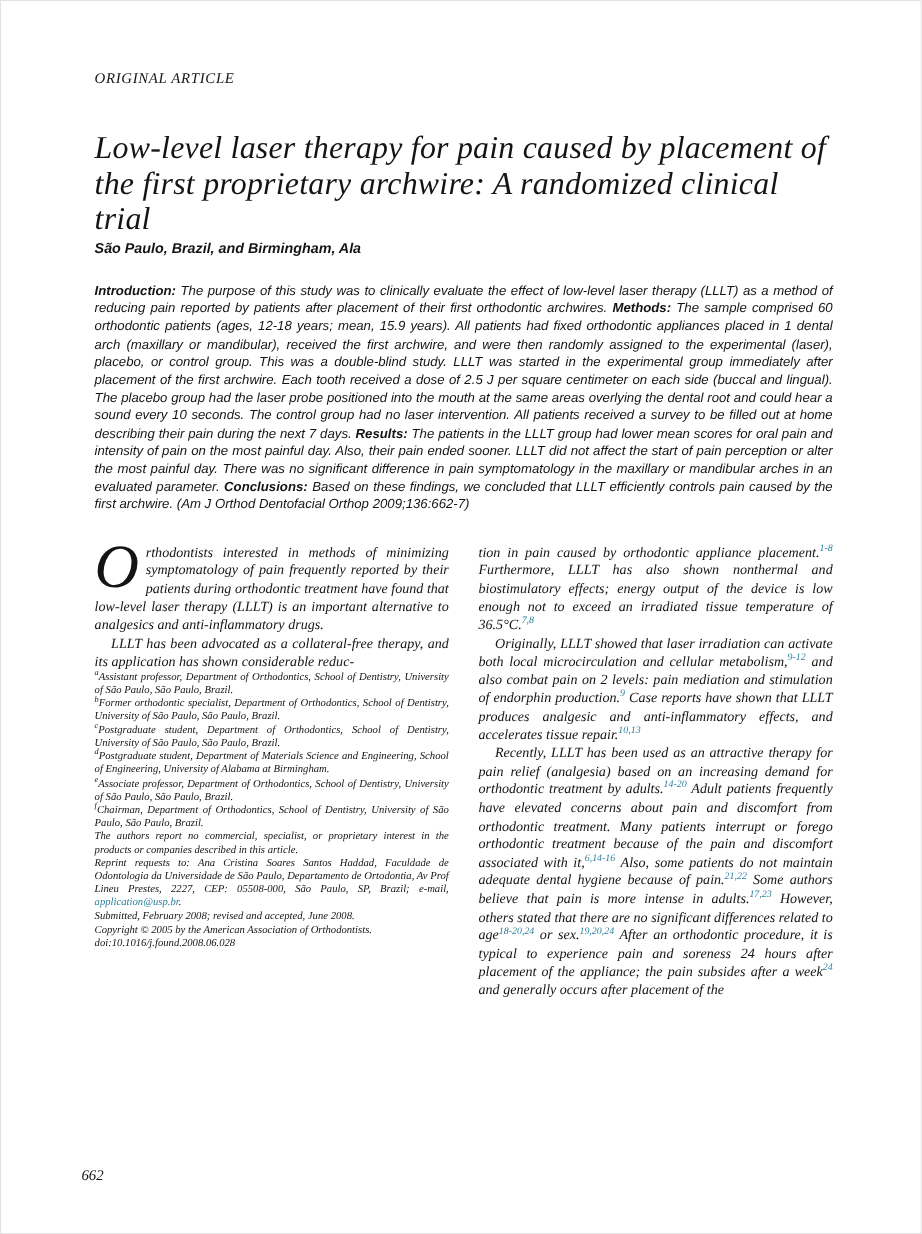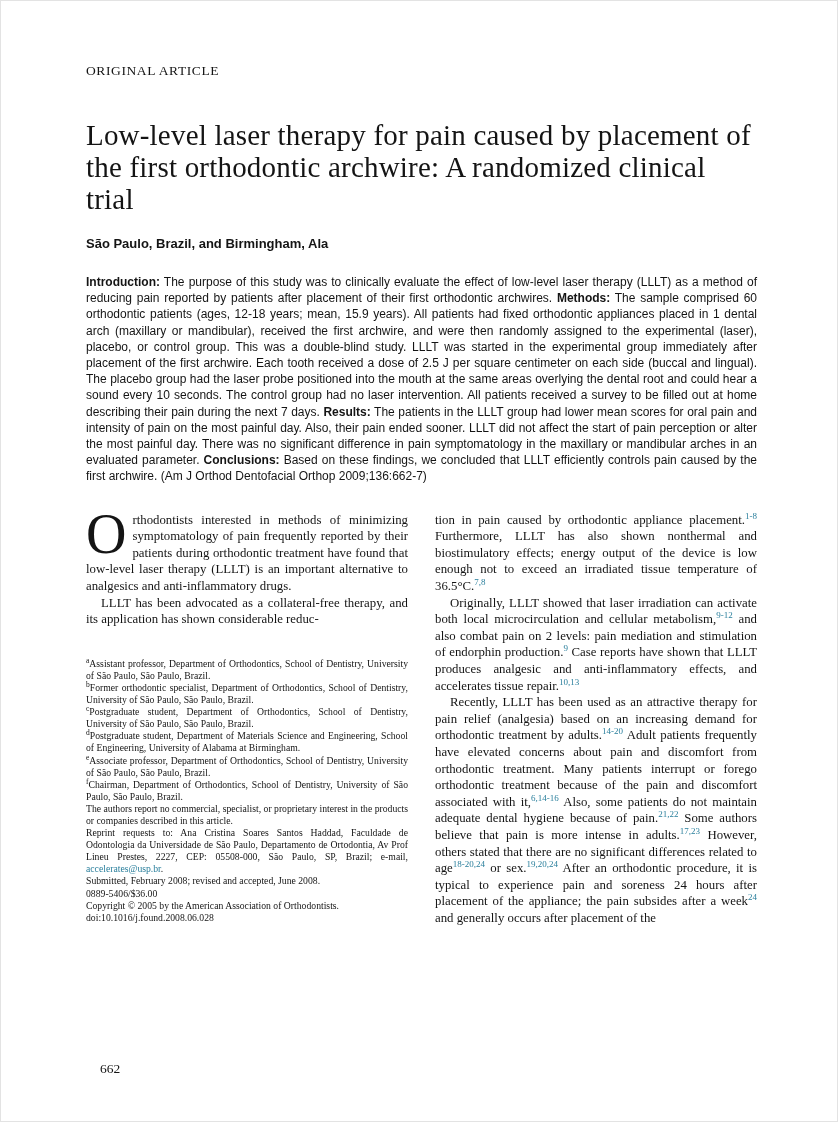--- a/index.html
+++ b/index.html
@@ -12,20 +12,21 @@
   .page {
     position: relative;
     width: 838px;
     height: 1122px;
     margin: 0 auto;
     background: var(--page-bg);
     color: var(--text-color);
     font-family: "Liberation Serif", serif;
     border: 1px solid #e3e3e3;
     overflow: hidden;
+    font-style: italic;
   }
   .content {
     position: absolute;
     left: 85px;
     top: 0;
     width: 671px;
   }
   .kicker {
     margin-top: 62px;
     font-size: 13.5px;
@@ -41,21 +42,21 @@
     font-family: "Liberation Serif", serif;
   }
   .authors {
     margin-top: 32px;
     font-family: "Liberation Sans", sans-serif;
     font-size: 13px;
     line-height: 17px;
   }
   .authors sup, .affiliation sup { font-size: 9px; }
   .affiliation {
-    margin-top: 20px;
+    margin-top: 2px;
     font-family: "Liberation Sans", sans-serif;
     font-weight: bold;
     font-size: 13px;
     line-height: 17px;
   }
   .abstract {
     margin-top: 22px;
     font-family: "Liberation Sans", sans-serif;
     font-size: 12px;
     line-height: 16.2px;
@@ -80,72 +81,70 @@
     line-height: 0;
   }
   .dropcap {
     float: left;
     font-size: 56px;
     line-height: 45px;
     padding-right: 6px;
     font-family: "Liberation Serif", serif;
   }
   .footnotes {
-    margin-top: 30px;
     font-size: 9.7px;
     line-height: 12.1px;
     text-align: justify;
   }
   .footnotes p { margin: 0; }
   .footnotes sup { color: var(--text-color); font-size: 7.5px; line-height: 0; }
   .footnotes a {
     color: var(--ref-color);
     text-decoration: none;
     cursor: pointer;
   }
   .page-number {
     position: absolute;
-    left: 99px;
+    left: 73px;
     top: 1060px;
     font-size: 13.5px;
     font-family: "Liberation Serif", serif;
   }
 </style>
 </head>
 <body>
 
 <div class="page">
   <div class="content">
 
     <div class="kicker">ORIGINAL ARTICLE</div>
 
-    <h1 class="title">Low-level laser therapy for pain caused by placement of the first orthodontic archwire: A randomized clinical trial</h1>
+    <h1 class="title">Low-level laser therapy for pain caused by placement of the first proprietary archwire: A randomized clinical trial</h1>
 
 
     <div class="affiliation">São Paulo, Brazil, and Birmingham, Ala</div>
 
     <div class="abstract"><b>Introduction:</b> The purpose of this study was to clinically evaluate the effect of low-level laser therapy (LLLT) as a method of reducing pain reported by patients after placement of their first orthodontic archwires. <b>Methods:</b> The sample comprised 60 orthodontic patients (ages, 12-18 years; mean, 15.9 years). All patients had fixed orthodontic appliances placed in 1 dental arch (maxillary or mandibular), received the first archwire, and were then randomly assigned to the experimental (laser), placebo, or control group. This was a double-blind study. LLLT was started in the experimental group immediately after placement of the first archwire. Each tooth received a dose of 2.5 J per square centimeter on each side (buccal and lingual). The placebo group had the laser probe positioned into the mouth at the same areas overlying the dental root and could hear a sound every 10 seconds. The control group had no laser intervention. All patients received a survey to be filled out at home describing their pain during the next 7 days. <b>Results:</b> The patients in the LLLT group had lower mean scores for oral pain and intensity of pain on the most painful day. Also, their pain ended sooner. LLLT did not affect the start of pain perception or alter the most painful day. There was no significant difference in pain symptomatology in the maxillary or mandibular arches in an evaluated parameter. <b>Conclusions:</b> Based on these findings, we concluded that LLLT efficiently controls pain caused by the first archwire. (Am J Orthod Dentofacial Orthop 2009;136:662-7)</div>
 
     <div class="columns">
 
       <div class="col">
         <p><span class="dropcap">O</span><span>rthodontists interested in methods of minimizing symptomatology of pain frequently reported by their patients during orthodontic treatment have found that low-level laser therapy (LLLT) is an important alternative to analgesics and anti-inflammatory drugs.</span></p>
         <p class="indent">LLLT has been advocated as a collateral-free therapy, and its application has shown considerable reduc-</p>
 
         <div class="footnotes">
             <p><sup>a</sup>Assistant professor, Department of Orthodontics, School of Dentistry, University of São Paulo, São Paulo, Brazil.</p>
             <p><sup>b</sup>Former orthodontic specialist, Department of Orthodontics, School of Dentistry, University of São Paulo, São Paulo, Brazil.</p>
             <p><sup>c</sup>Postgraduate student, Department of Orthodontics, School of Dentistry, University of São Paulo, São Paulo, Brazil.</p>
             <p><sup>d</sup>Postgraduate student, Department of Materials Science and Engineering, School of Engineering, University of Alabama at Birmingham.</p>
             <p><sup>e</sup>Associate professor, Department of Orthodontics, School of Dentistry, University of São Paulo, São Paulo, Brazil.</p>
             <p><sup>f</sup>Chairman, Department of Orthodontics, School of Dentistry, University of São Paulo, São Paulo, Brazil.</p>
             <p>The authors report no commercial, specialist, or proprietary interest in the products or companies described in this article.</p>
-            <p>Reprint requests to: Ana Cristina Soares Santos Haddad, Faculdade de Odontologia da Universidade de São Paulo, Departamento de Ortodontia, Av Prof Lineu Prestes, 2227, CEP: 05508-000, São Paulo, SP, Brazil; e-mail, <a>accelerates@usp.br</a>.</p>
+            <p>Reprint requests to: Ana Cristina Soares Santos Haddad, Faculdade de Odontologia da Universidade de São Paulo, Departamento de Ortodontia, Av Prof Lineu Prestes, 2227, CEP: 05508-000, São Paulo, SP, Brazil; e-mail, <a>application@usp.br</a>.</p>
             <p>Submitted, February 2008; revised and accepted, June 2008.</p>
-            <p>0889-5406/$36.00</p>
             <p>Copyright © 2005 by the American Association of Orthodontists.</p>
             <p>doi:10.1016/j.found.2008.06.028</p>
           </div>
       </div>
 
       <div class="col">
         <p>tion in pain caused by orthodontic appliance placement.<sup>1-8</sup> Furthermore, LLLT has also shown nonthermal and biostimulatory effects; energy output of the device is low enough not to exceed an irradiated tissue temperature of 36.5°C.<sup>7,8</sup></p>
         <p class="indent">Originally, LLLT showed that laser irradiation can activate both local microcirculation and cellular metabolism,<sup>9-12</sup> and also combat pain on 2 levels: pain mediation and stimulation of endorphin production.<sup>9</sup> Case reports have shown that LLLT produces analgesic and anti-inflammatory effects, and accelerates tissue repair.<sup>10,13</sup></p>
         <p class="indent">Recently, LLLT has been used as an attractive therapy for pain relief (analgesia) based on an increasing demand for orthodontic treatment by adults.<sup>14-20</sup> Adult patients frequently have elevated concerns about pain and discomfort from orthodontic treatment. Many patients interrupt or forego orthodontic treatment because of the pain and discomfort associated with it,<sup>6,14-16</sup> Also, some patients do not maintain adequate dental hygiene because of pain.<sup>21,22</sup> Some authors believe that pain is more intense in adults.<sup>17,23</sup> However, others stated that there are no significant differences related to age<sup>18-20,24</sup> or sex.<sup>19,20,24</sup> After an orthodontic procedure, it is typical to experience pain and soreness 24 hours after placement of the appliance; the pain subsides after a week<sup>24</sup> and generally occurs after placement of the</p>
       </div>

